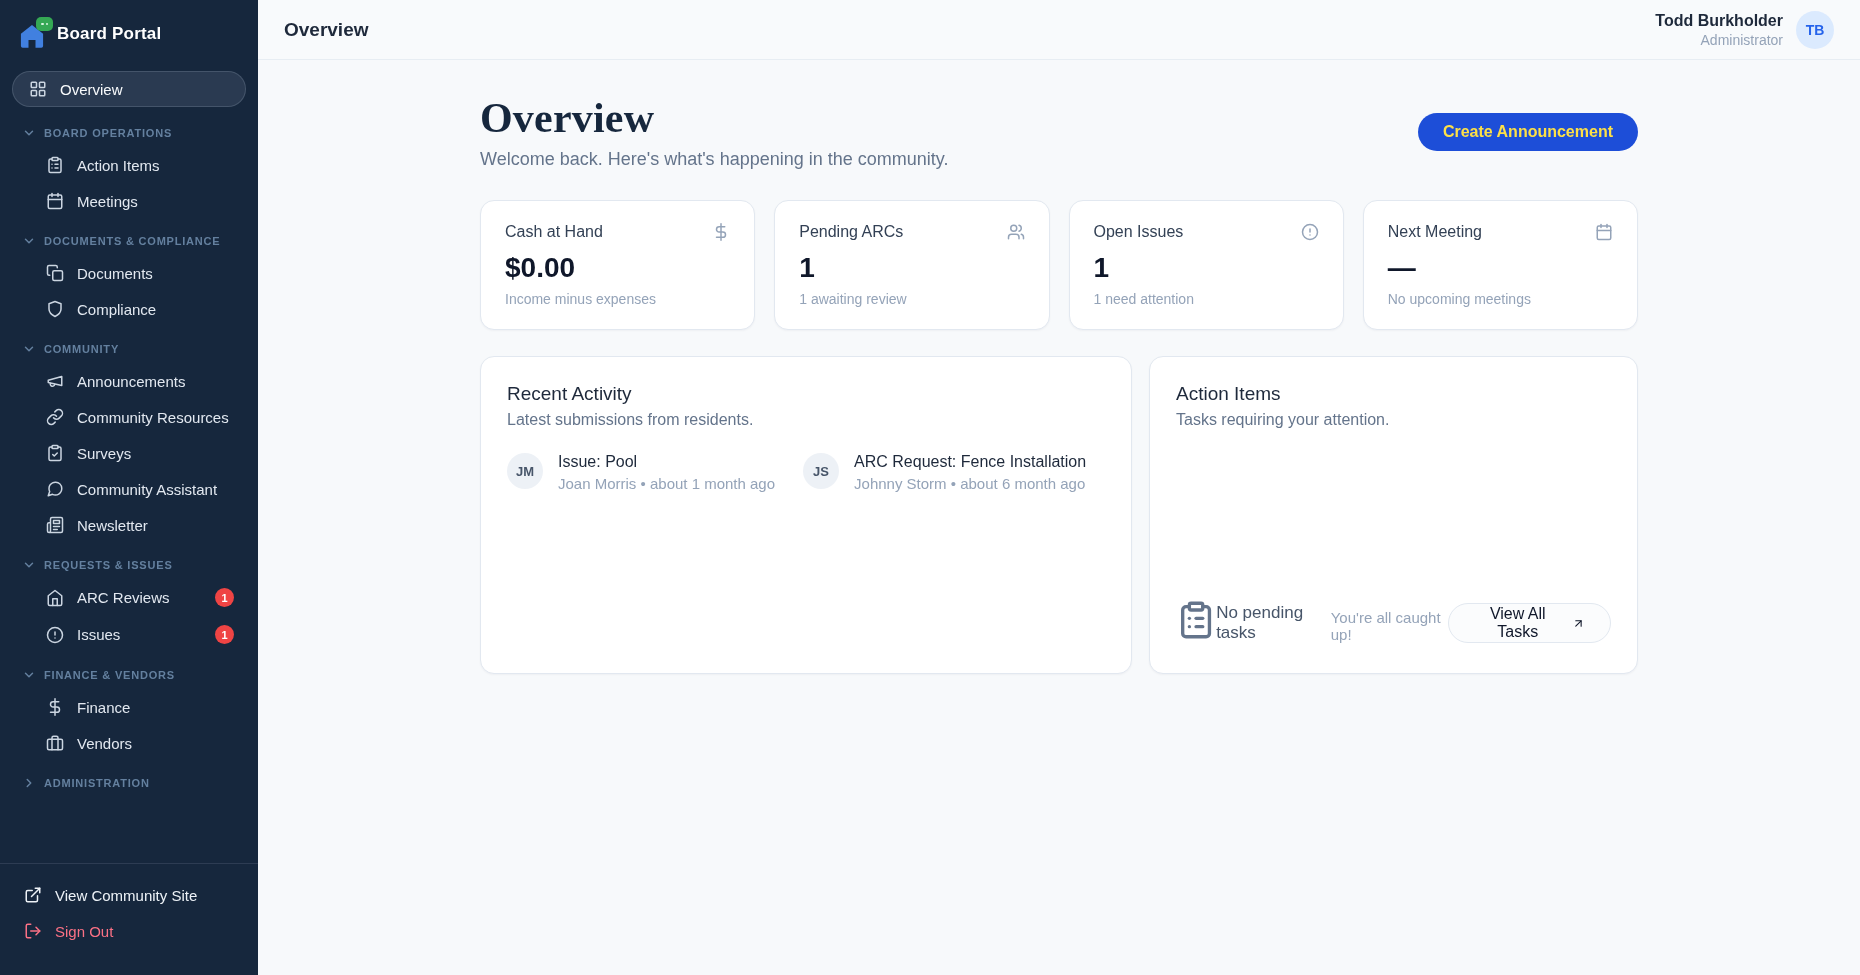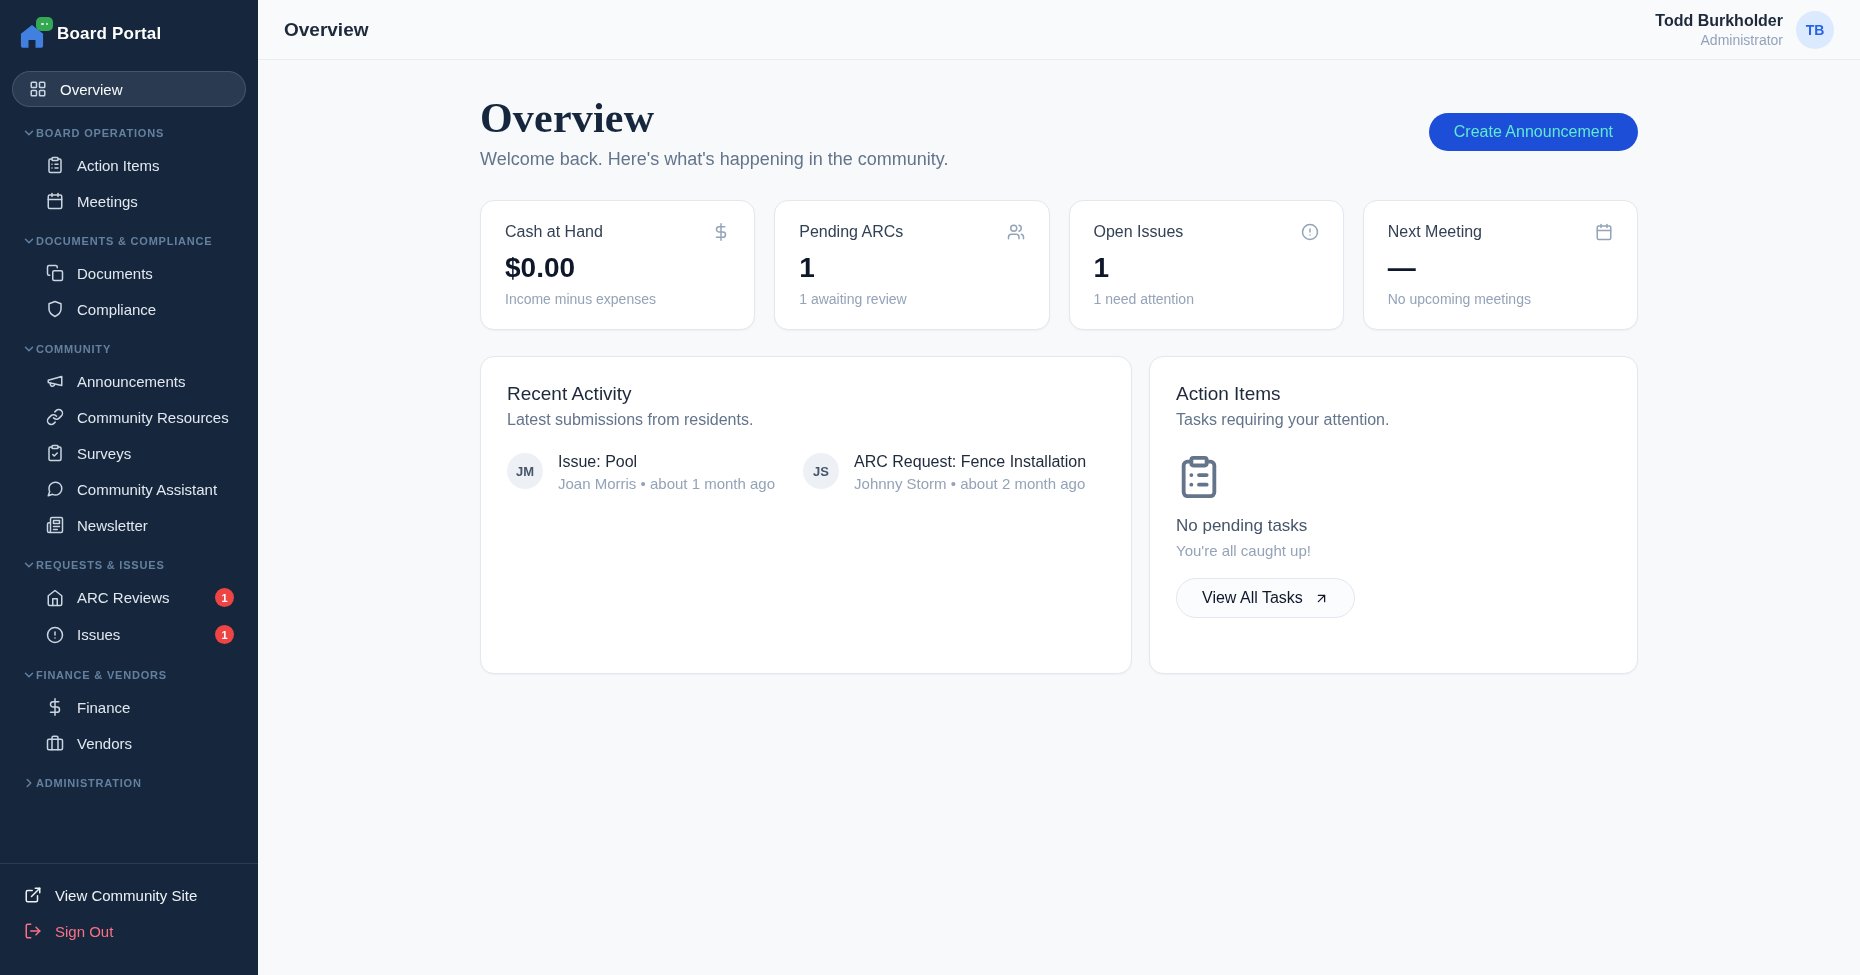--- a/index.html
+++ b/index.html
@@ -39,21 +39,21 @@
   .nav-item .ni { width:18px; height:18px; min-width:18px; color:#CBD5E1; }
   .nav-item.active {
     background:rgba(148,163,184,.16);
     border:1px solid rgba(148,163,184,.25);
     border-radius:999px;
     padding:8px 14px 8px 16px;
     margin-bottom:4px;
     color:#F8FAFC; font-weight:500;
   }
   .section-head {
-    display:flex; align-items:center; gap:0;
+    display:flex; align-items:center; gap:8px;
     padding:15px 4px 7px 10px;
     color:#64809F; font-size:11px; font-weight:700; letter-spacing:.8px;
     cursor:pointer;
   }
   .section-head .ci { width:14px; height:14px; min-width:14px; }
   .nav-badge {
     margin-left:auto; background:#EF4444; color:#FFFFFF;
     min-width:19px; height:19px; border-radius:999px;
     font-size:11px; font-weight:700;
     display:flex; align-items:center; justify-content:center; padding:0 5px;
@@ -94,22 +94,22 @@
   .content { flex:1; overflow:auto; }
   .container { width:1158px; margin:0 auto; padding:34px 0 40px 0; }
 
   .page-head { display:flex; align-items:center; justify-content:space-between; }
   .page-title {
     font-family:"Liberation Serif", serif;
     font-size:42px; font-weight:700; color:#16273D; letter-spacing:.2px;
   }
   .page-sub { font-size:18px; color:#64748B; margin-top:7px; }
   .cta {
-    background:#1D4ED8; color:#5eead4; border:none; border-radius:999px;
-    height:38px; padding:0 25px; font-size:16px; font-weight:400;
+    background:#1D4ED8; color:#fde047; border:none; border-radius:999px;
+    height:38px; padding:0 25px; font-size:16px; font-weight:700;
     font-family:inherit; cursor:pointer;
   }
 
   .stats { display:grid; grid-template-columns:repeat(4,1fr); gap:19px; margin-top:30px; }
   .stat-card {
     background:#FFFFFF; border:1px solid #E2E8F0; border-radius:14px;
     padding:22px 24px; box-shadow:0 1px 2px rgba(15,23,42,.04);
   }
   .stat-top { display:flex; align-items:center; justify-content:space-between; }
   .stat-label { font-size:16px; font-weight:500; color:#334155; }
@@ -132,21 +132,21 @@
     width:36px; height:36px; min-width:36px; border-radius:50%;
     background:#EDF1F6; color:#475569;
     font-size:13px; font-weight:600;
     display:flex; align-items:center; justify-content:center;
   }
   .activity-title { font-size:16px; font-weight:500; color:#1E293B; }
   .activity-meta { font-size:15px; color:#94A3B8; margin-top:4px; }
 
   .empty {
     height:calc(100% - 50px);
-    display:flex; flex-direction:column; align-items:flex-start; justify-content:center;
+    display:flex; flex-direction:row; align-items:flex-end; justify-content:center;
   }
   .empty-icon { width:46px; height:46px; color:#64748B; }
   .empty-title { font-size:17px; font-weight:500; color:#475569; margin-top:16px; }
   .empty-caption { font-size:15px; color:#94A3B8; margin-top:6px; }
   .view-all {
     margin-top:19px;
     display:flex; align-items:center; gap:11px;
     background:#FBFCFD; border:1px solid #E2E8F0; border-radius:999px;
     height:40px; padding:0 25px;
     font-size:16px; font-weight:500; color:#0F172A;
@@ -432,21 +432,21 @@
               <div class="activity-avatar">JM</div>
               <div>
                 <div class="activity-title">Issue: Pool</div>
                 <div class="activity-meta">Joan Morris • about 1 month ago</div>
               </div>
             </div>
             <div class="activity-item">
               <div class="activity-avatar">JS</div>
               <div>
                 <div class="activity-title">ARC Request: Fence Installation</div>
-                <div class="activity-meta">Johnny Storm • about 2 month ago</div>
+                <div class="activity-meta">Johnny Storm • about 6 month ago</div>
               </div>
             </div>
           </div>
         </section>
 
         <section class="panel">
           <h2 class="panel-title">Action Items</h2>
           <p class="panel-sub">Tasks requiring your attention.</p>
           <div class="empty">
             <svg class="empty-icon" viewBox="0 0 24 24" fill="none" stroke="currentColor" stroke-width="2" stroke-linecap="round" stroke-linejoin="round">

